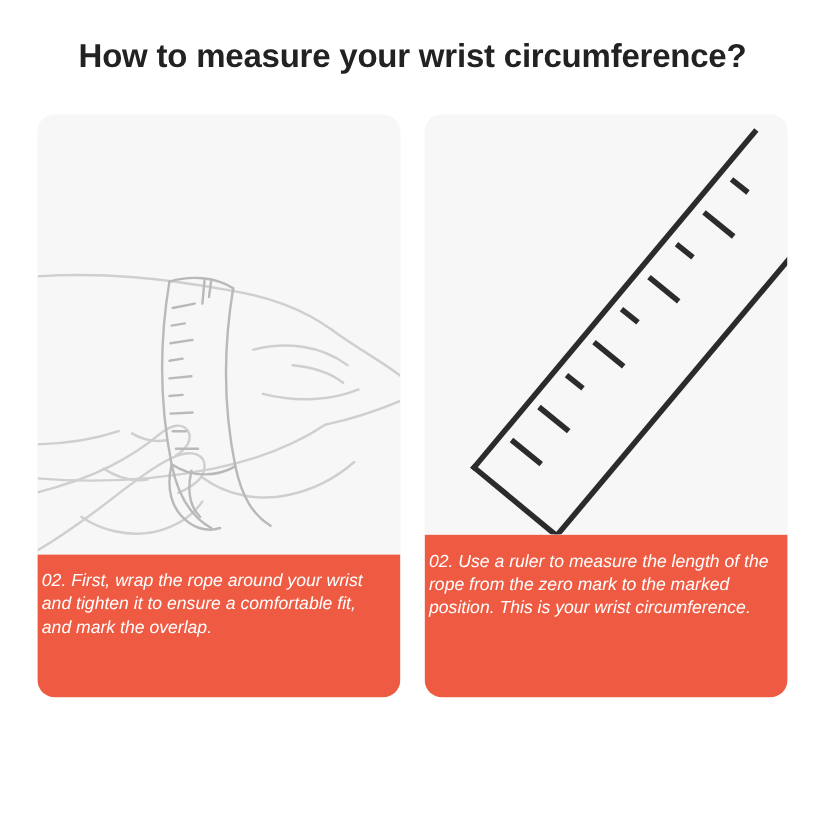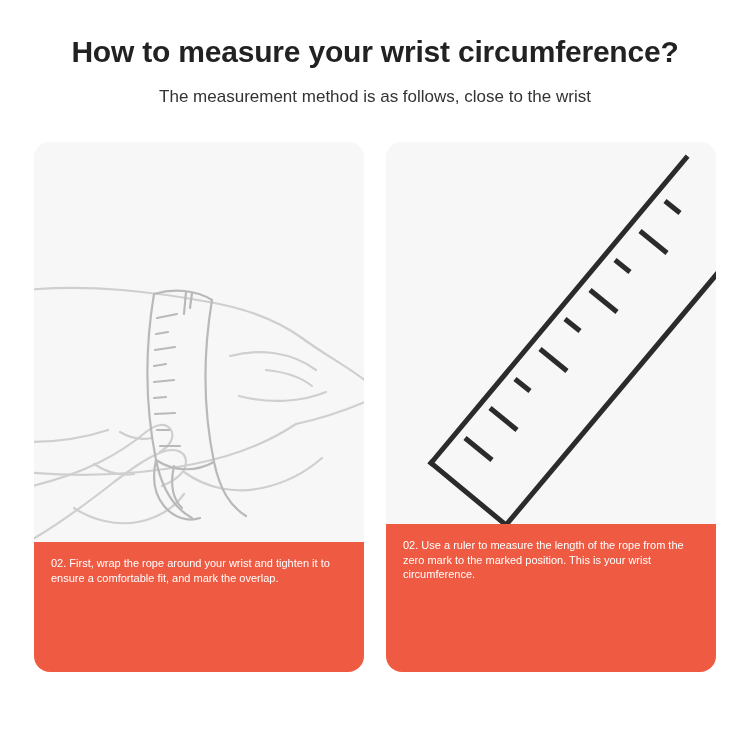--- a/index.html
+++ b/index.html
@@ -61,39 +61,39 @@
     overflow: hidden;
   }
   .illustration svg {
     display: block;
     width: 100%;
     height: 100%;
   }
   .caption {
     background: #ef5a42;
     color: #ffffff;
-    font-size: 11px;
+    font-size: 16px;
     line-height: 1.32;
-    padding: 14px 16px 16px 17px;
+    padding: 14px 16px 16px 4px;
     box-sizing: border-box;
     white-space: pre-line;
     min-height: 130px;
+    font-style: italic;
   }
   .caption.caption-2 {
     min-height: 148px;
   }
 </style>
 </head>
 <body>
 
 <div class="page">
 
   <div class="header">
     <h1 class="title">How to measure your wrist circumference?</h1>
-    <p class="subtitle">The measurement method is as follows, close to the wrist</p>
   </div>
 
   <div class="cards">
 
     <div class="card">
       <div class="illustration">
         <svg viewBox="0 0 330 400" preserveAspectRatio="xMidYMid slice" aria-hidden="true">
           <g fill="none" stroke="#cfcfcf" stroke-width="2.2" stroke-linecap="round" stroke-linejoin="round">
 
             <path d="M-10 148 C 60 142, 120 150, 175 160 C 210 166, 240 176, 268 196"></path>

